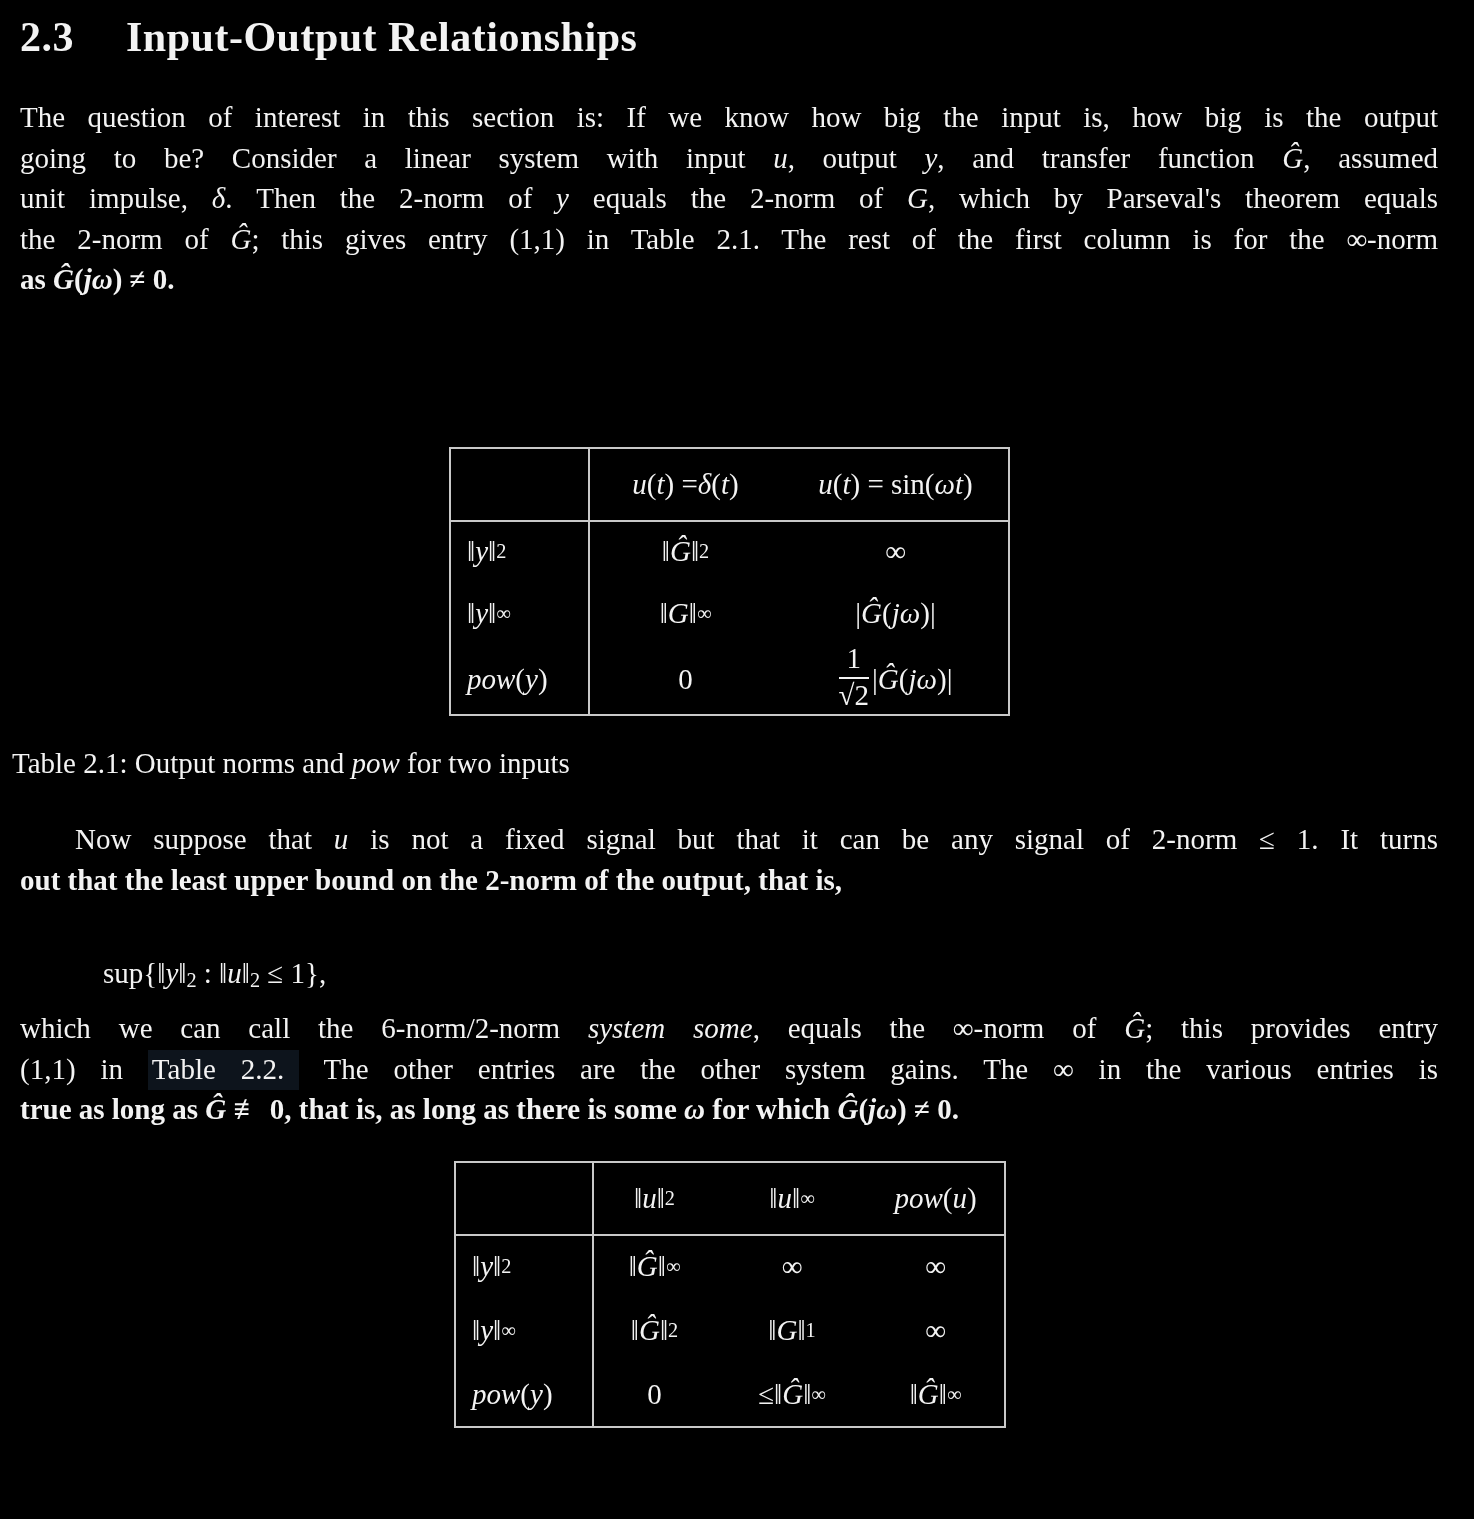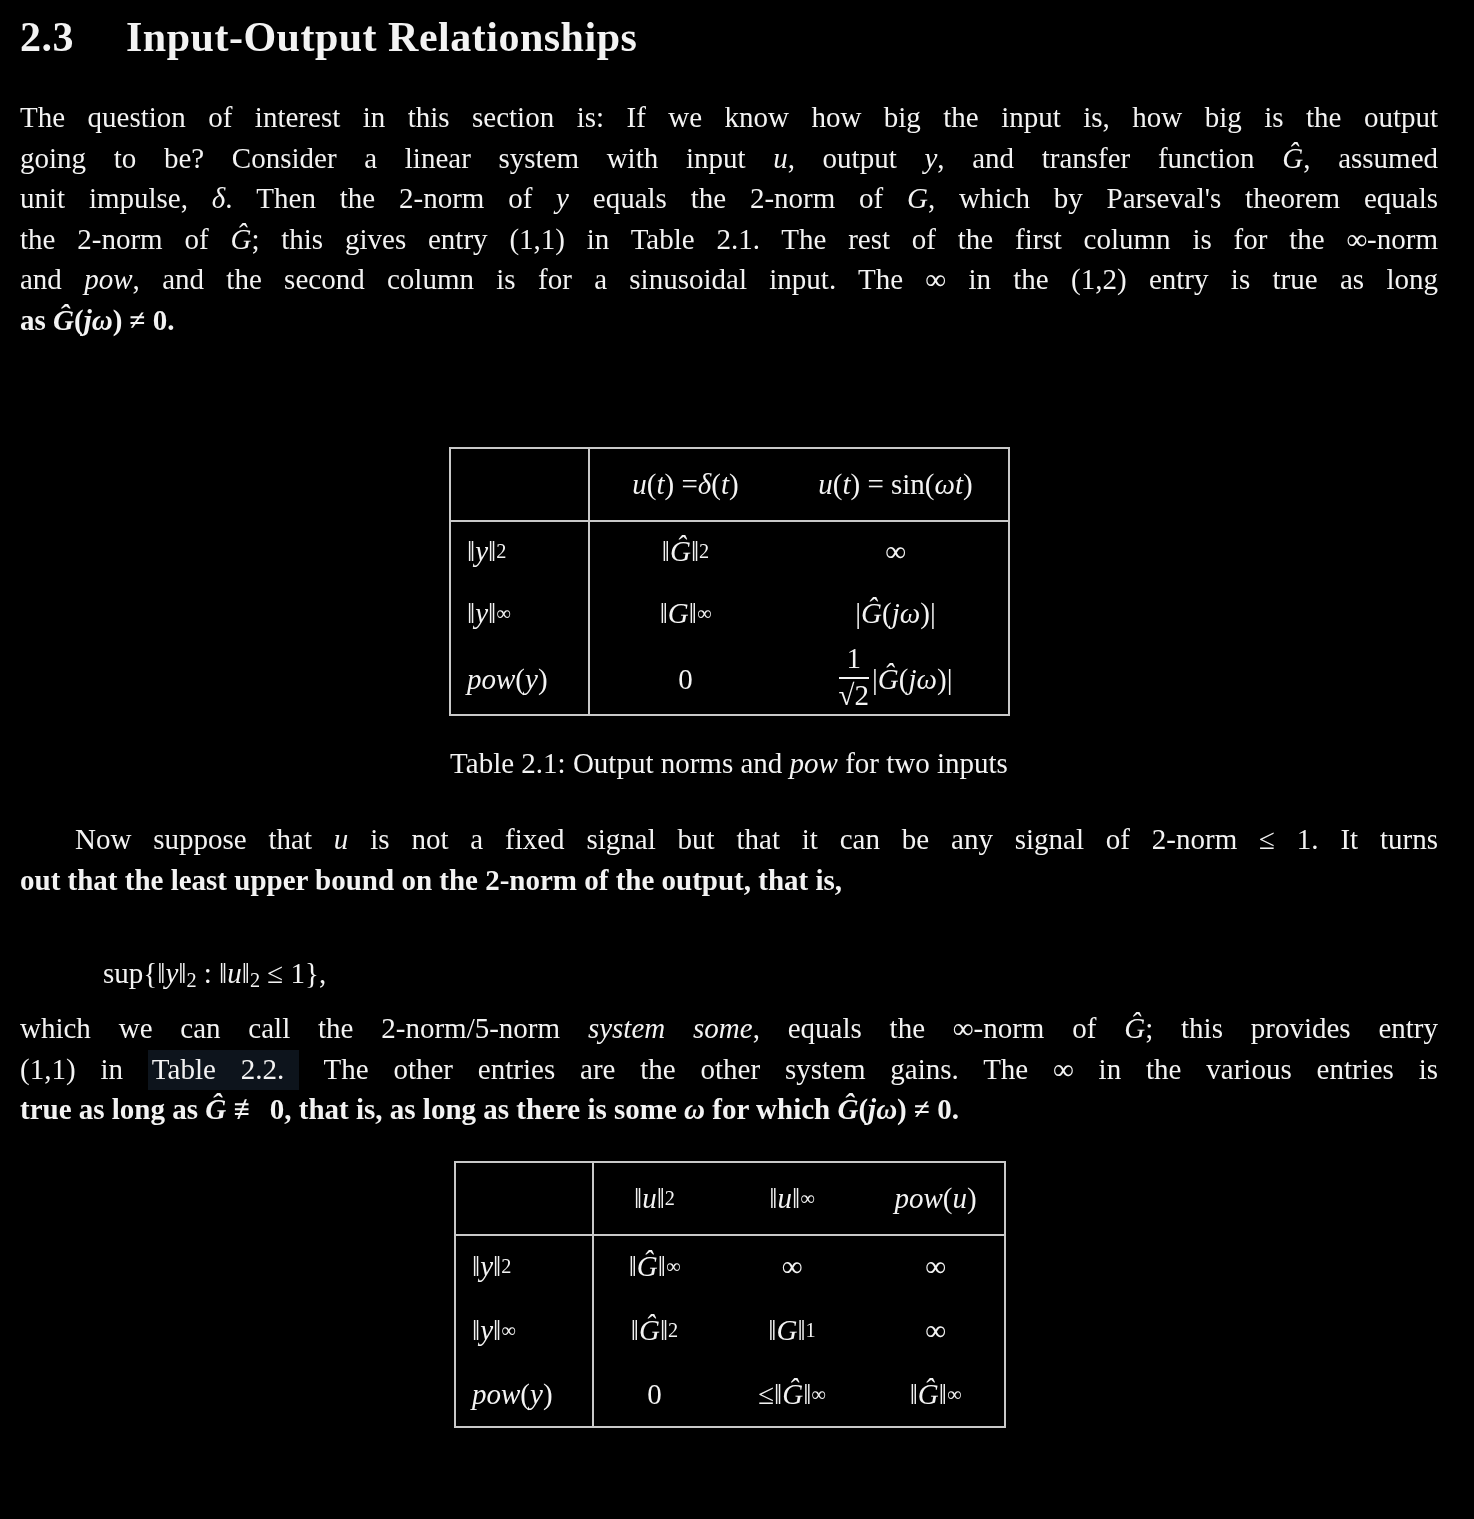--- a/index.html
+++ b/index.html
@@ -24,21 +24,21 @@
     line-height:40.6px;
   }
   .pline{text-align:justify;text-align-last:justify;}
   .pline.pline-last{text-align-last:left;font-weight:bold;}
   .indent-first .pline:first-child{text-indent:55px;}
   .rs-i{font-style:italic;}
   .rs-sub{font-size:0.70em;vertical-align:-0.22em;}
   .rs-ovl{border-top:2px solid #f3f3f3;}
   .rs-hl{background:#0d141c;padding:3px 15px 5px 4px;}
   .equation{position:absolute;left:103px;top:937px;white-space:nowrap;margin-top:20px;}
-  .caption{position:absolute;left:20px;width:1418px;text-align:center;}
+  .caption{position:absolute;left:12px;width:1418px;}
   .tbl{position:absolute;border:2px solid #c9c9c9;}
   .tbl .vline{position:absolute;top:0;bottom:0;width:2px;background:#c9c9c9;}
   .tbl .hline{position:absolute;left:0;right:0;height:2px;background:#c9c9c9;}
   .cell{
     position:absolute;display:flex;align-items:center;justify-content:center;
     white-space:nowrap;
   }
   .cell.left{justify-content:flex-start;padding-left:16px;}
   .frac{
     display:inline-block;vertical-align:middle;text-align:center;
@@ -54,21 +54,20 @@
 
   <div class="heading">
     <span class="num">2.3</span><span class="title">Input-Output Relationships</span>
   </div>
 
   <div class="para" style="top:97px;">
       <div class="pline"><span>The question of interest in this section is: If we know how big the input is, how big is the output</span></div>
       <div class="pline"><span>going to be? Consider a linear system with input </span><span class="rs-i">u</span><span>, output </span><span class="rs-i">y</span><span>, and transfer function </span><span class="rs-i">Ĝ</span><span>, assumed</span></div>
       <div class="pline"><span>unit impulse, </span><span class="rs-i">δ</span><span>. Then the 2-norm of </span><span class="rs-i">y</span><span> equals the 2-norm of </span><span class="rs-i">G</span><span>, which by Parseval's theorem equals</span></div>
       <div class="pline"><span>the 2-norm of </span><span class="rs-i">Ĝ</span><span>; this gives entry (1,1) in Table 2.1. The rest of the first column is for the ∞-norm</span></div>
-      <div class="pline"><span>and </span><span class="rs-i">pow</span><span>, and the second column is for a sinusoidal input. The ∞ in the (1,2) entry is true as long</span></div>
       <div class="pline pline-last"><span>as </span><span class="rs-i">Ĝ</span><span>(</span><span class="rs-i">jω</span><span>) ≠ 0.</span></div>
     </div>
 
   <div class="tbl" style="left:449px;top:447px;width:557px;height:265px;">
     <div class="vline" style="left:137px;"></div>
     <div class="hline" style="top:71px;"></div>
     <div class="cell" style="left:137px;top:0;width:195px;height:71px;">
         <span class="rs-i">u</span>
         <span>(</span>
         <span class="rs-i">t</span>
@@ -147,21 +146,21 @@
   <div class="caption" style="top:747px;"><span>Table 2.1: Output norms and </span><span class="rs-i">pow</span><span> for two inputs</span></div>
 
   <div class="para indent-first" style="top:819px;">
       <div class="pline"><span>Now suppose that </span><span class="rs-i">u</span><span> is not a fixed signal but that it can be any signal of 2-norm ≤ 1. It turns</span></div>
       <div class="pline pline-last"><span>out that the least upper bound on the 2-norm of the output, that is,</span></div>
     </div>
 
   <div class="equation"><span>sup{</span><span>‖</span><span class="rs-i">y</span><span>‖</span><span class="rs-sub">2</span><span> : </span><span>‖</span><span class="rs-i">u</span><span>‖</span><span class="rs-sub">2</span><span> ≤ 1},</span></div>
 
   <div class="para" style="top:1008px;">
-      <div class="pline"><span>which we can call the 2-norm/5-norm </span><span class="rs-i">system some</span><span>, equals the ∞-norm of </span><span class="rs-i">Ĝ</span><span>; this provides entry</span></div>
+      <div class="pline"><span>which we can call the 6-norm/2-norm </span><span class="rs-i">system some</span><span>, equals the ∞-norm of </span><span class="rs-i">Ĝ</span><span>; this provides entry</span></div>
       <div class="pline"><span>(1,1) in </span><span class="rs-hl">Table 2.2.</span><span> The other entries are the other system gains. The ∞ in the various entries is</span></div>
       <div class="pline pline-last"><span>true as long as </span><span class="rs-i">Ĝ</span><span> ≢ 0, that is, as long as there is some </span><span class="rs-i">ω</span><span> for which </span><span class="rs-i">Ĝ</span><span>(</span><span class="rs-i">jω</span><span>) ≠ 0.</span></div>
     </div>
 
   <div class="tbl" style="left:454px;top:1161px;width:548px;height:263px;">
     <div class="vline" style="left:136px;"></div>
     <div class="hline" style="top:71px;"></div>
     <div class="cell" style="left:136px;top:0;width:125px;height:71px;">
         <span>‖</span>
         <span class="rs-i">u</span>

